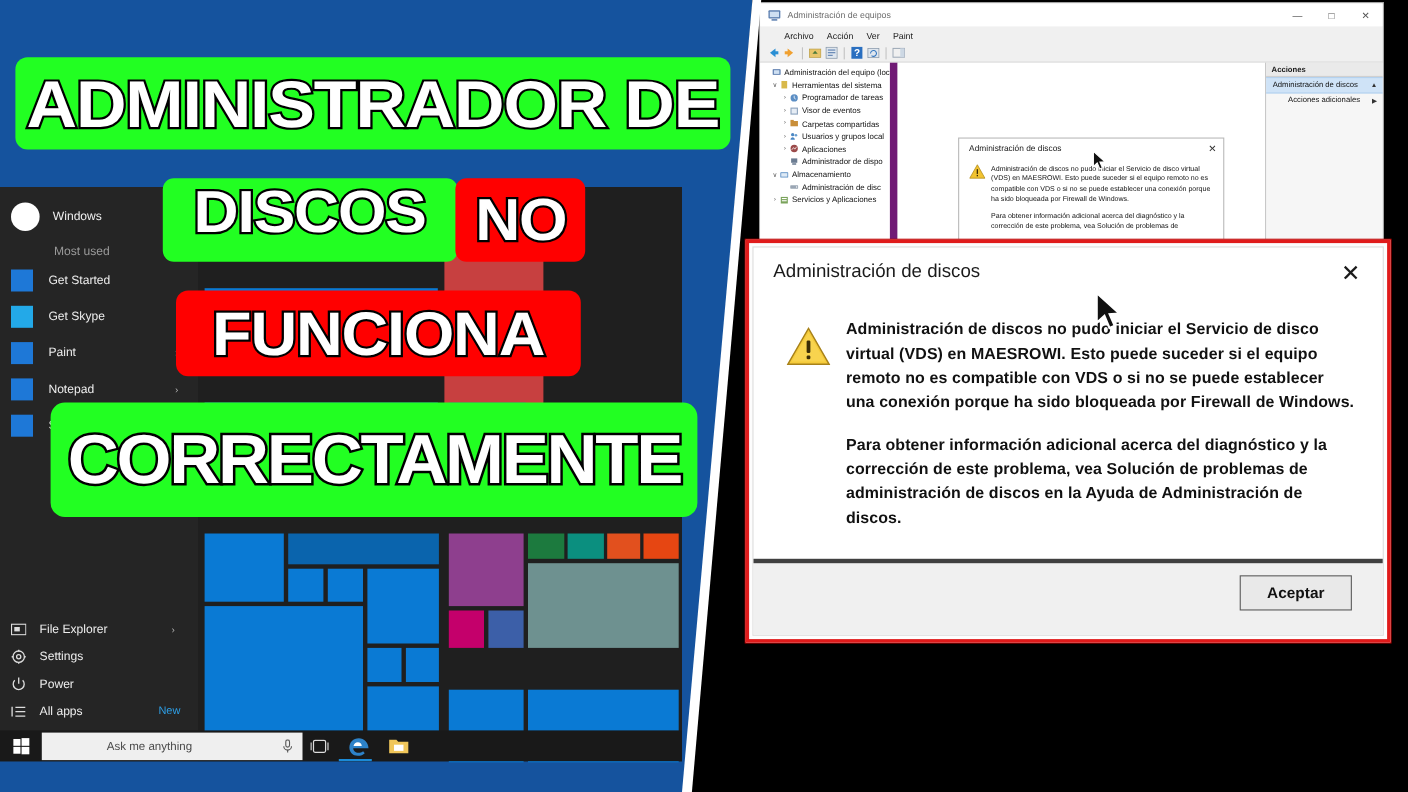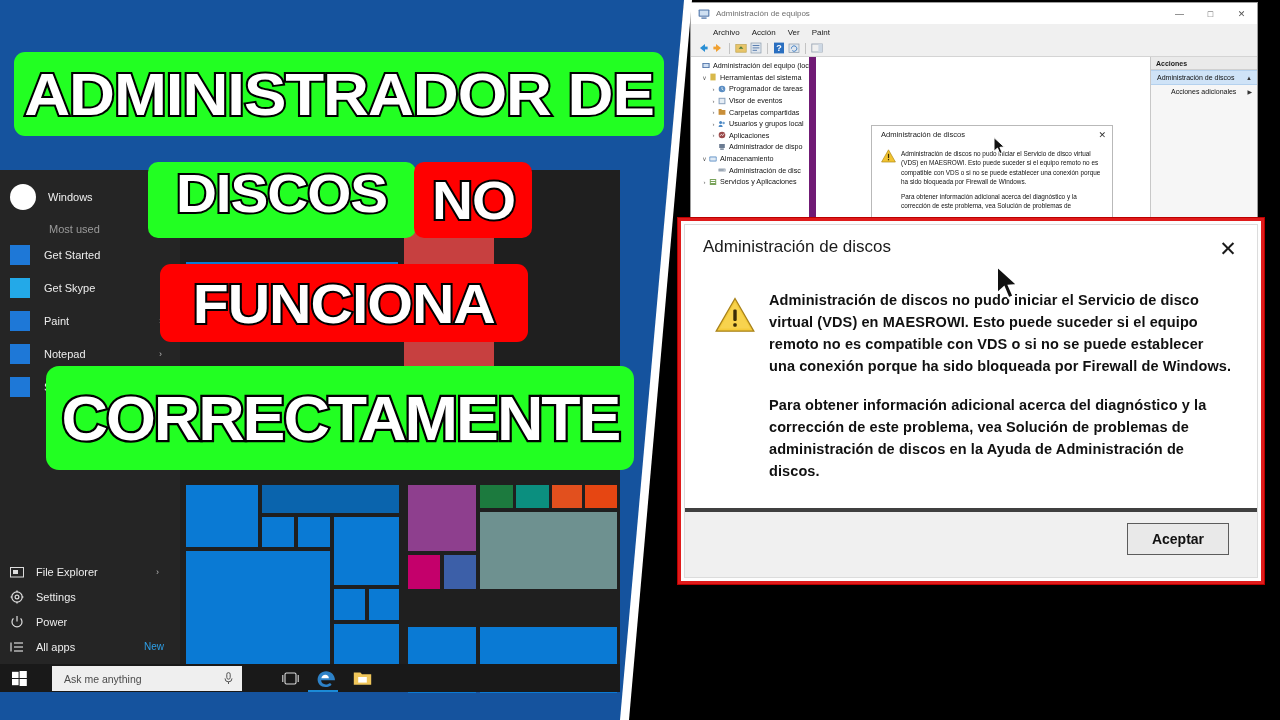--- a/index.html
+++ b/index.html
@@ -33,21 +33,21 @@
   .bot-chev{position:absolute;left:148px;color:#b9b9b9;font-size:9px;}
   .bot-new{position:absolute;left:136px;color:#2e9fe6;font-size:10px;}
 
   #tiles-area{position:absolute;left:180px;top:0;width:440px;height:522px;background:#1f1f1f;}
   .tile{position:absolute;}
   .group-label{position:absolute;color:#e9e9e9;font-size:10.5px;}
 
   
   #taskbar{position:absolute;left:0;bottom:0;width:620px;height:28px;background:#191919;}
   #start-btn{position:absolute;left:0;top:0;width:38px;height:28px;display:flex;align-items:center;justify-content:center;}
-  #search-box{position:absolute;left:52px;top:2px;width:190px;height:25px;background:#efefef;display:flex;align-items:center;}
+  #search-box{position:absolute;left:38px;top:2px;width:190px;height:25px;background:#efefef;display:flex;align-items:center;padding-left:47px;}
   #search-ph{color:#4b4b4b;font-size:10.5px;margin-left:12px;}
   #mic-icon{position:absolute;right:9px;top:6px;}
   .tb-btn{position:absolute;top:0;width:36px;height:28px;display:flex;align-items:center;justify-content:center;}
   #edge-underline{position:absolute;left:308px;bottom:0;width:30px;height:2px;background:#1b8ad6;}
 
   
   #divider{position:absolute;left:0;top:0;width:1280px;height:720px;pointer-events:none;}
 
   
   #right-half{position:absolute;left:684px;top:0;width:596px;height:720px;

